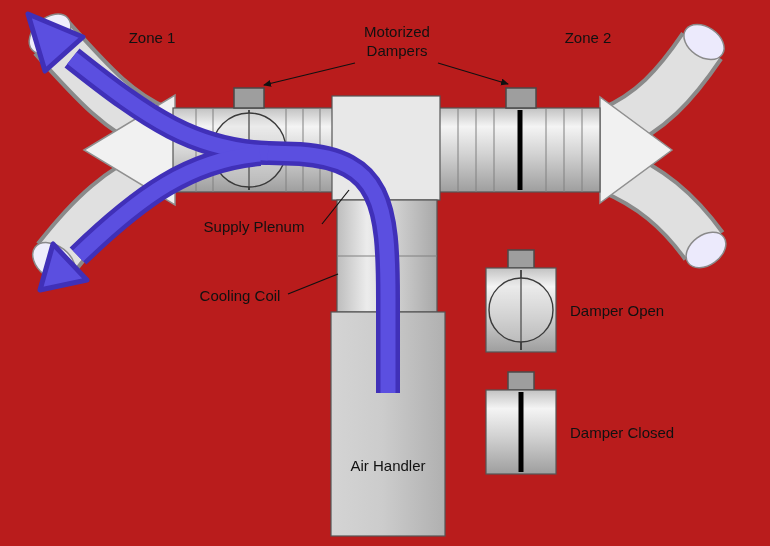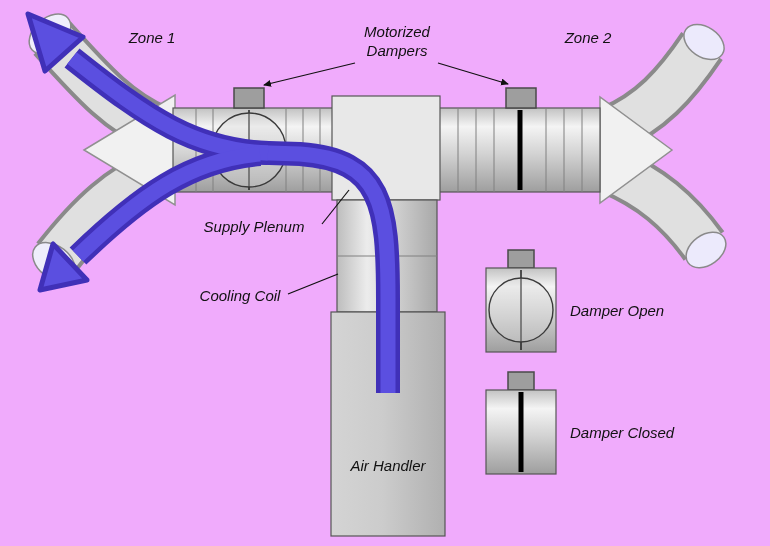--- a/index.html
+++ b/index.html
@@ -5,23 +5,22 @@
   html, body {
     margin: 0;
     padding: 0;
     background: #ffffff;
     font-family: "Liberation Sans", sans-serif;
   }
   .canvas {
     position: relative;
     width: 770px;
     height: 546px;
-    background: #f0abfc;
+    background: #b91c1c;
     overflow: hidden;
-    font-style: italic;
   }
   svg text {
     font-family: "Liberation Sans", sans-serif;
     font-size: 15px;
     fill: #111111;
   }
   svg text.legend-label { font-size: 15px; }
 </style>
 </head>
 <body>

